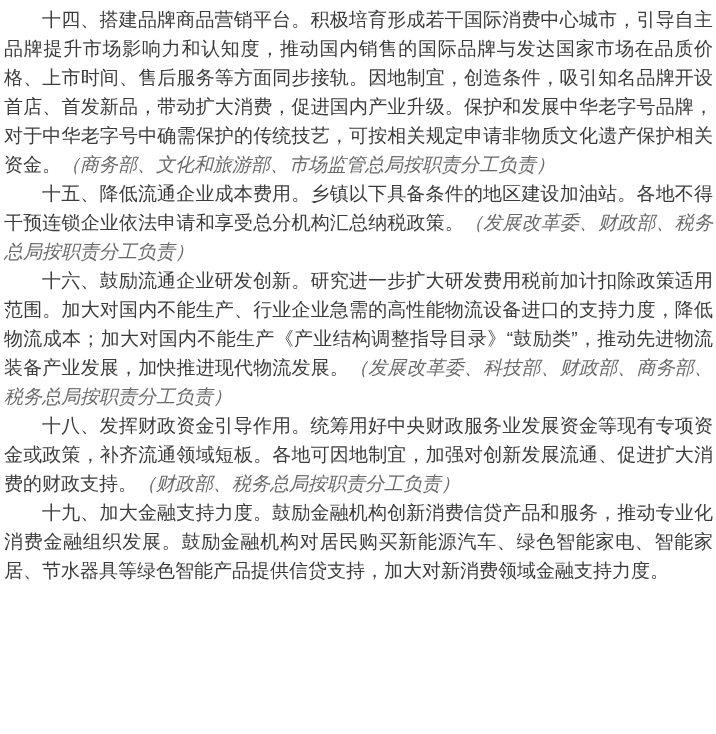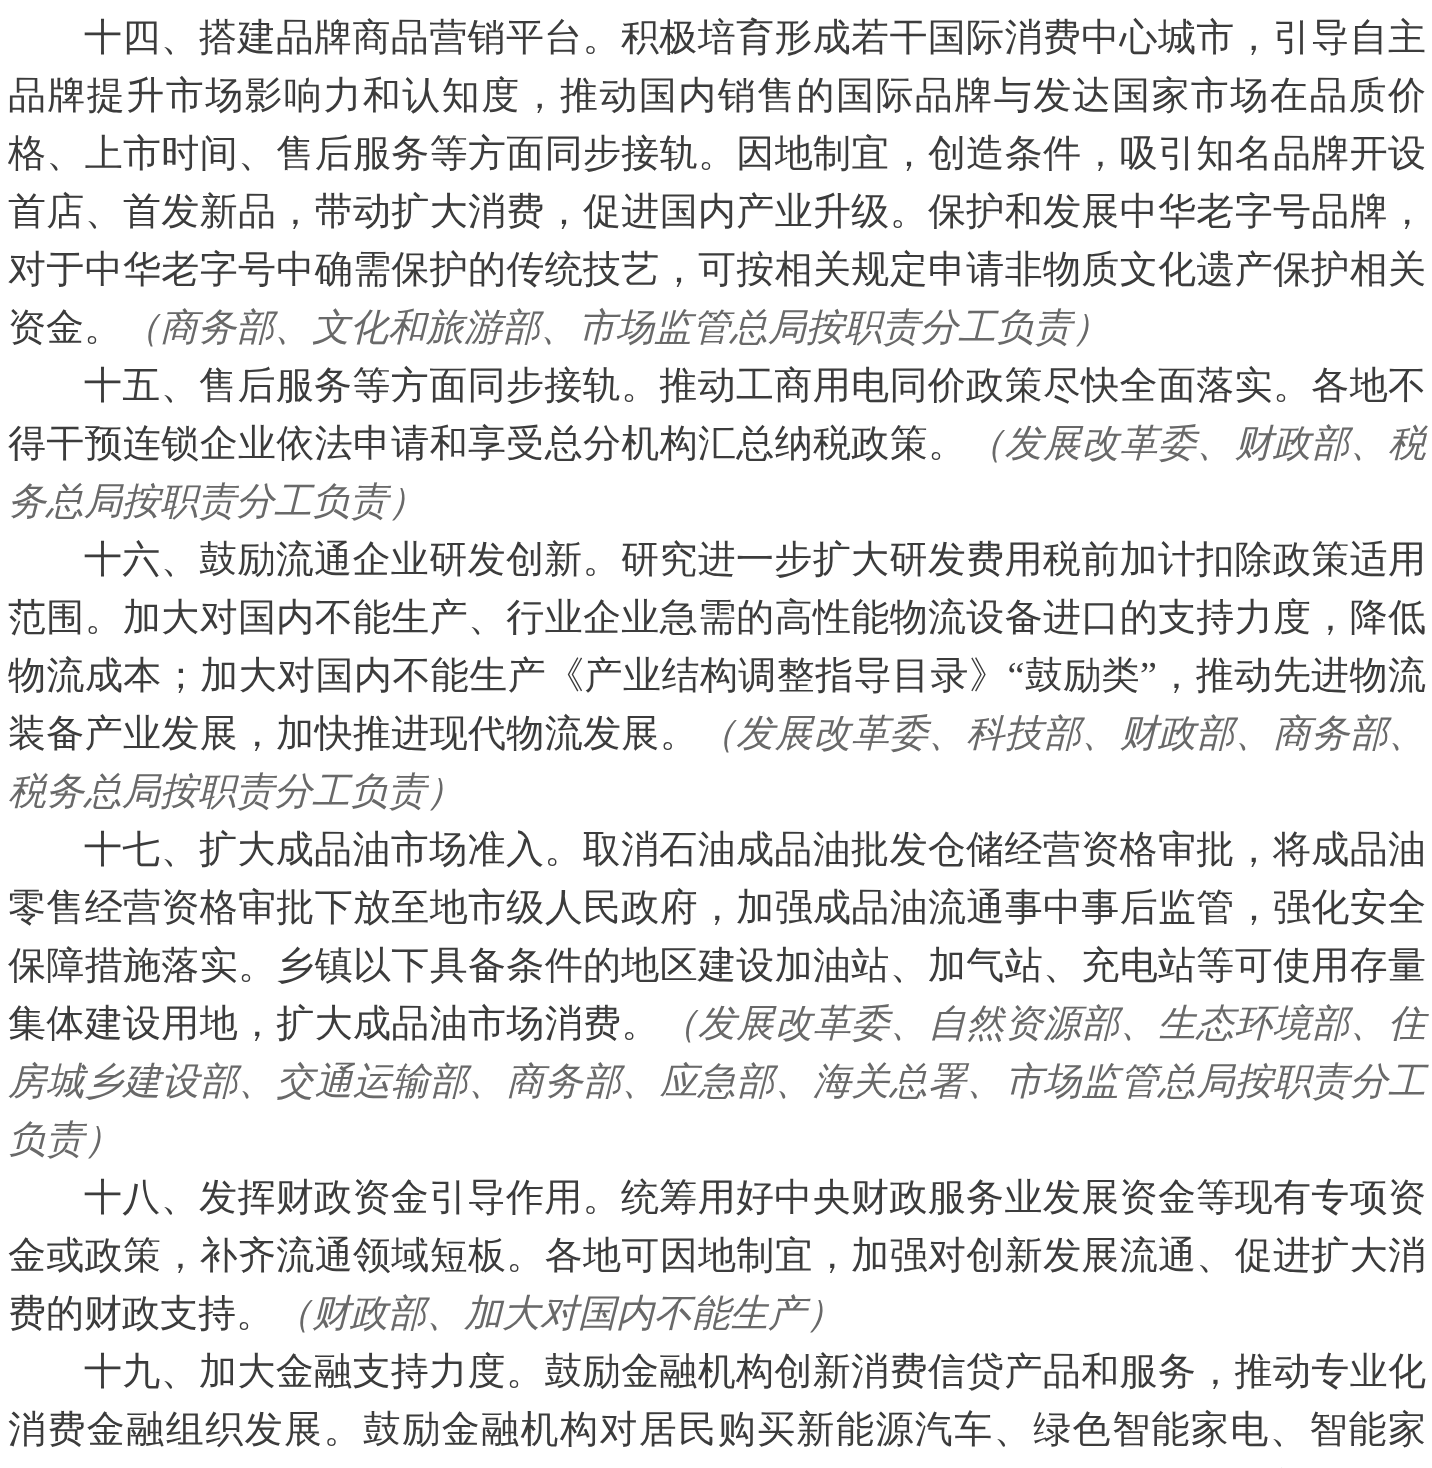--- a/index.html
+++ b/index.html
@@ -11,21 +11,21 @@
     height: 734px;
     overflow: hidden;
     background: #ffffff;
   }
   .doc {
     box-sizing: border-box;
     width: 716px;
     height: 734px;
     overflow: hidden;
     padding: 5px 3px 0 4px;
-    font-family: Liberation Serif, serif;
+    font-family: Liberation Sans, sans-serif;
     font-size: 19px;
     line-height: 29px;
     text-align: justify;
   }
   .para {
     margin: 0;
     text-indent: 2em;
     color: #3c3c3c;
   }
   .note {
@@ -33,23 +33,22 @@
     font-style: italic;
   }
 </style>
 </head>
 <body>
 
 <main class="doc">
 
   <p class="para"><span>十四、搭建品牌商品营销平台。积极培育形成若干国际消费中心城市，引导自主品牌提升市场影响力和认知度，推动国内销售的国际品牌与发达国家市场在品质价格、上市时间、售后服务等方面同步接轨。因地制宜，创造条件，吸引知名品牌开设首店、首发新品，带动扩大消费，促进国内产业升级。保护和发展中华老字号品牌，对于中华老字号中确需保护的传统技艺，可按相关规定申请非物质文化遗产保护相关资金。</span><span class="note">（商务部、文化和旅游部、市场监管总局按职责分工负责）</span></p>
 
-  <p class="para"><span>十五、售后服务等方面同步接轨。推动工商用电同价政策尽快全面落实。各地不得干预连锁企业依法申请和享受总分机构汇总纳税政策。</span><span class="note">（发展改革委、财政部、税务总局按职责分工负责）</span></p>
+  <p class="para"><span>十五、降低流通企业成本费用。乡镇以下具备条件的地区建设加油站。各地不得干预连锁企业依法申请和享受总分机构汇总纳税政策。</span><span class="note">（发展改革委、财政部、税务总局按职责分工负责）</span></p>
 
   <p class="para"><span>十六、鼓励流通企业研发创新。研究进一步扩大研发费用税前加计扣除政策适用范围。加大对国内不能生产、行业企业急需的高性能物流设备进口的支持力度，降低物流成本；加大对国内不能生产《产业结构调整指导目录》“鼓励类”，推动先进物流装备产业发展，加快推进现代物流发展。</span><span class="note">（发展改革委、科技部、财政部、商务部、税务总局按职责分工负责）</span></p>
 
-  <p class="para"><span>十七、扩大成品油市场准入。取消石油成品油批发仓储经营资格审批，将成品油零售经营资格审批下放至地市级人民政府，加强成品油流通事中事后监管，强化安全保障措施落实。乡镇以下具备条件的地区建设加油站、加气站、充电站等可使用存量集体建设用地，扩大成品油市场消费。</span><span class="note">（发展改革委、自然资源部、生态环境部、住房城乡建设部、交通运输部、商务部、应急部、海关总署、市场监管总局按职责分工负责）</span></p>
 
-  <p class="para"><span>十八、发挥财政资金引导作用。统筹用好中央财政服务业发展资金等现有专项资金或政策，补齐流通领域短板。各地可因地制宜，加强对创新发展流通、促进扩大消费的财政支持。</span><span class="note">（财政部、加大对国内不能生产）</span></p>
+  <p class="para"><span>十八、发挥财政资金引导作用。统筹用好中央财政服务业发展资金等现有专项资金或政策，补齐流通领域短板。各地可因地制宜，加强对创新发展流通、促进扩大消费的财政支持。</span><span class="note">（财政部、税务总局按职责分工负责）</span></p>
 
   <p class="para"><span>十九、加大金融支持力度。鼓励金融机构创新消费信贷产品和服务，推动专业化消费金融组织发展。鼓励金融机构对居民购买新能源汽车、绿色智能家电、智能家居、节水器具等绿色智能产品提供信贷支持，加大对新消费领域金融支持力度。</span></p>
 
 </main>
 
 </body></html>

